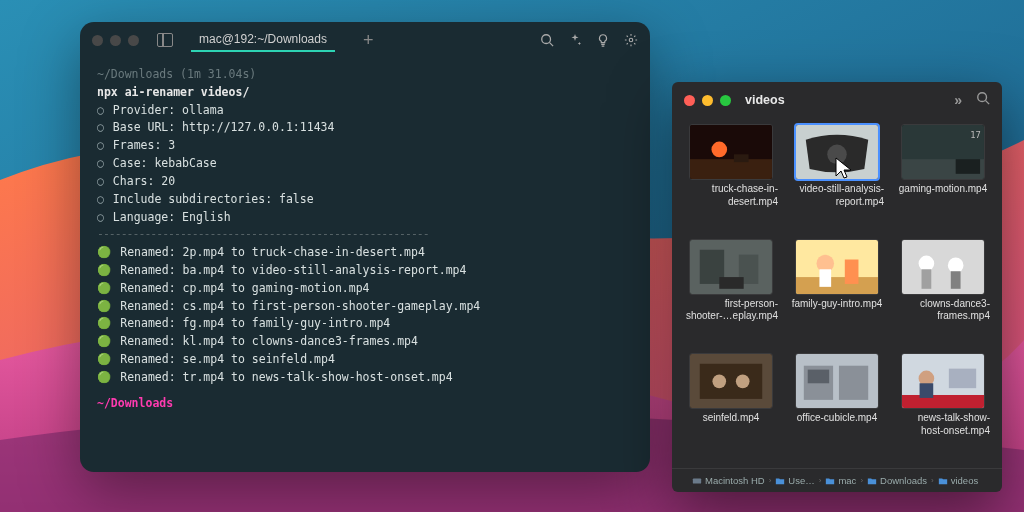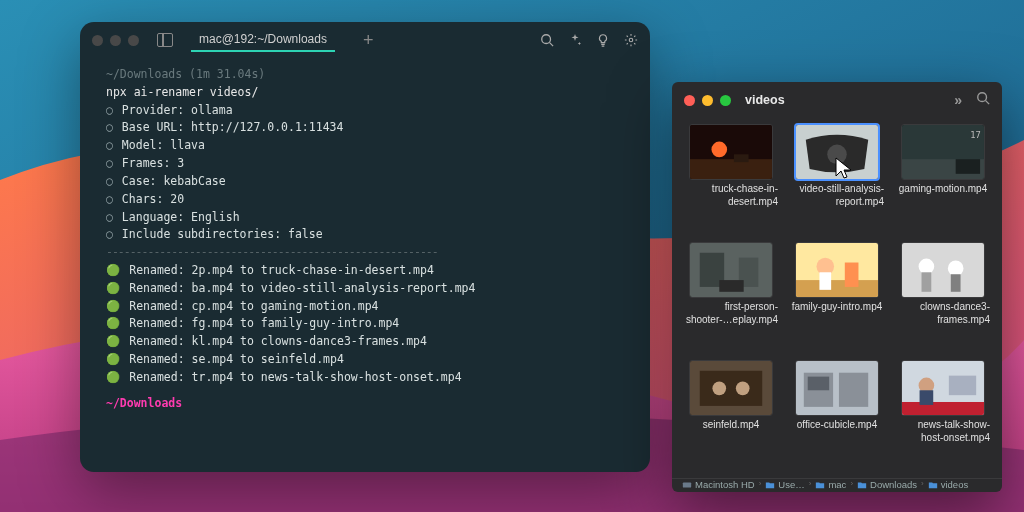--- a/index.html
+++ b/index.html
@@ -14,23 +14,23 @@
 .dot.r{background:#484848}
 .dot.y{background:#484848}
 .dot.g{background:#484848}
 .term-sidebar-icon{width:16px;height:14px;border:1.5px solid #888;border-radius:2px;position:relative;margin-left:8px}
 .term-sidebar-icon::after{content:"";position:absolute;left:4px;top:0;bottom:0;width:1.5px;background:#888}
 .term-tab{color:#d0d0d0;font-size:12px;padding:4px 8px;border-bottom:2px solid #2dd4b4;margin-left:8px}
 .term-plus{color:#888;font-size:18px;margin-left:18px;font-weight:300}
 .term-titlebar-right{margin-left:auto;display:flex;gap:14px;align-items:center;color:#aaa}
 .term-icon{width:14px;height:14px;display:flex;align-items:center;justify-content:center}
 
-.term-body{padding:8px 26px;font-family:"SF Mono",Menlo,Consolas,monospace;font-size:11.5px;line-height:1.55;color:#d8e0e0}
+.term-body{padding:8px 17px;font-family:"SF Mono",Menlo,Consolas,monospace;font-size:11.5px;line-height:1.55;color:#d8e0e0}
 .muted{color:#6a7a7e}
-.cmd{color:#e8e8e8;font-weight:normal}
+.cmd{color:#e8e8e8;font-weight:bold}
 .circ{color:#8a9a9e;margin-right:2px}
 .divider{color:#556266;letter-spacing:-1px;white-space:nowrap;overflow:hidden}
 .gdot{color:#3dd35d;margin-right:2px}
 .rename-line{white-space:pre}
 .prompt{color:#ff3bb0;font-weight:bold;margin-top:8px}
 
 .finder{position:absolute;left:672px;top:82px;width:330px;height:410px;background:#2a2a2c;border-radius:6px;box-shadow:0 20px 60px rgba(0,0,0,0.5);z-index:3;display:flex;flex-direction:column}
 .finder-titlebar{height:36px;display:flex;align-items:center;padding:0 12px;gap:8px;flex-shrink:0}
 .finder-titlebar .dot.r{background:#ff5f57}
 .finder-titlebar .dot.y{background:#febc2e}
@@ -38,21 +38,21 @@
 .finder-title{color:#e8e8e8;font-size:12.5px;font-weight:600;margin-left:6px}
 .finder-right{margin-left:auto;display:flex;gap:14px;align-items:center;color:#999}
 
 .finder-grid{flex:1;padding:6px 10px 4px;display:grid;grid-template-columns:repeat(3,1fr);gap:4px 8px;overflow:hidden}
 .file{display:flex;flex-direction:column;align-items:center;gap:3px}
 .thumb{width:84px;height:56px;background:#1a1a1a;border-radius:3px;border:1px solid #3a3a3c;position:relative;overflow:hidden}
 .thumb.selected{outline:2px solid #4a90ff;outline-offset:-1px}
 .thumb-art{position:absolute;inset:0}
 .fname{font-size:10px;color:#e0e0e0;text-align:right;line-height:1.25;max-width:94px;word-break:break-word}
 
-.finder-path{height:14px;border-top:1px solid #3a3a3c;display:flex;align-items:flex-start;padding:0 10px;gap:4px;font-size:9.5px;color:#9aa;flex-shrink:0;overflow:hidden;white-space:nowrap}
+.finder-path{height:24px;border-top:1px solid #3a3a3c;display:flex;align-items:center;padding:0 20px;gap:4px;font-size:9.5px;color:#9aa;flex-shrink:0;overflow:hidden;white-space:nowrap}
 .path-seg{display:flex;align-items:center;gap:3px}
 .path-icon{width:10px;height:10px;display:inline-block}
 .chev{color:#666;font-size:8px}
 
 .cursor{position:absolute;left:834px;top:156px;z-index:5;pointer-events:none}
 </style>
 </head>
 <body>
 
 <div class="bg">
@@ -113,32 +113,32 @@
           </svg>
         </span>
     </div>
   </div>
   <div class="term-body">
     <div><span class="muted">~/Downloads</span> <span class="muted">(1m 31.04s)</span></div>
     <div class="cmd">npx ai-renamer videos/</div>
     <div id="config-lines">
         <div><span class="circ">○</span> Provider: ollama</div>
         <div><span class="circ">○</span> Base URL: http://127.0.0.1:11434</div>
-        <div><span class="circ">○</span> Model: llava</div>
         <div><span class="circ">○</span> Frames: 3</div>
         <div><span class="circ">○</span> Case: kebabCase</div>
         <div><span class="circ">○</span> Chars: 20</div>
+        <div><span class="circ">○</span> Include subdirectories: false</div>
         <div><span class="circ">○</span> Language: English</div>
-        <div><span class="circ">○</span> Include subdirectories: false</div>
       </div>
     <div class="divider">--------------------------------------------------------</div>
     <div id="rename-lines">
         <div class="rename-line"><span class="gdot">🟢</span> Renamed: 2p.mp4 to truck-chase-in-desert.mp4</div>
         <div class="rename-line"><span class="gdot">🟢</span> Renamed: ba.mp4 to video-still-analysis-report.mp4</div>
         <div class="rename-line"><span class="gdot">🟢</span> Renamed: cp.mp4 to gaming-motion.mp4</div>
+        <div class="rename-line"><span class="gdot">🟢</span> Renamed: cs.mp4 to first-person-shooter-gameplay.mp4</div>
         <div class="rename-line"><span class="gdot">🟢</span> Renamed: fg.mp4 to family-guy-intro.mp4</div>
         <div class="rename-line"><span class="gdot">🟢</span> Renamed: kl.mp4 to clowns-dance3-frames.mp4</div>
         <div class="rename-line"><span class="gdot">🟢</span> Renamed: se.mp4 to seinfeld.mp4</div>
         <div class="rename-line"><span class="gdot">🟢</span> Renamed: tr.mp4 to news-talk-show-host-onset.mp4</div>
       </div>
     <div class="prompt">~/Downloads</div>
   </div>
 </div>
 
 <div class="finder">

